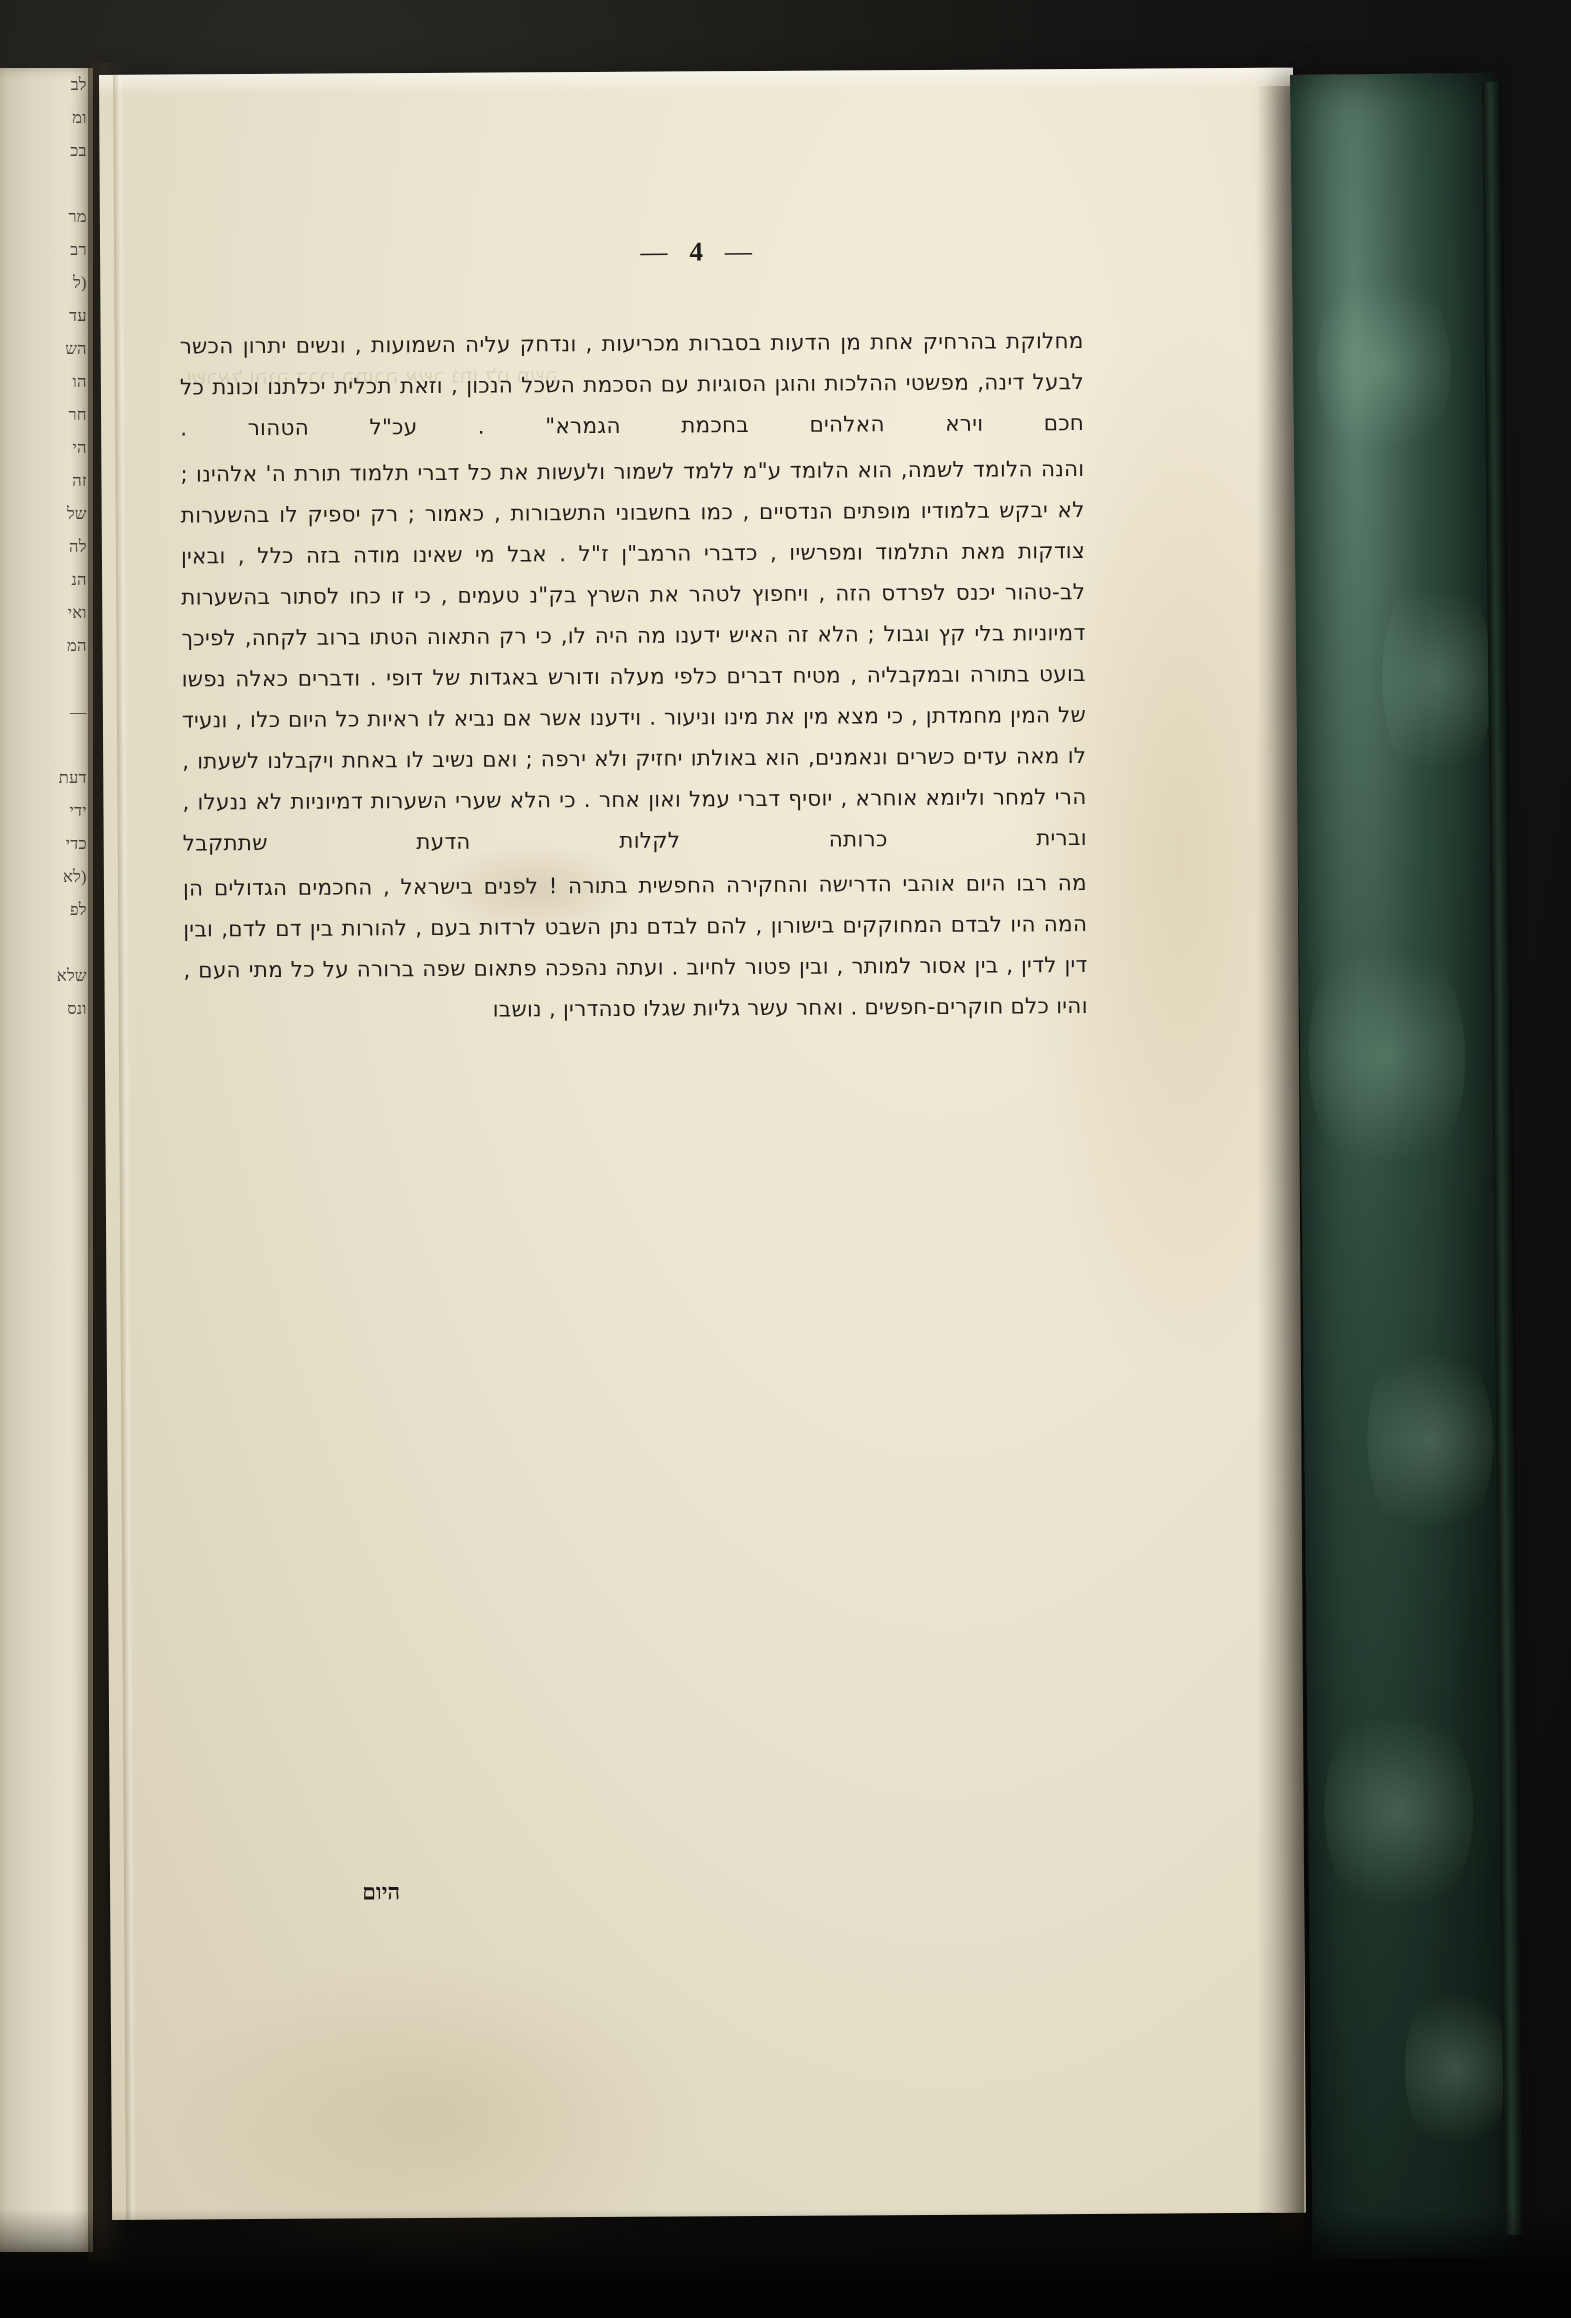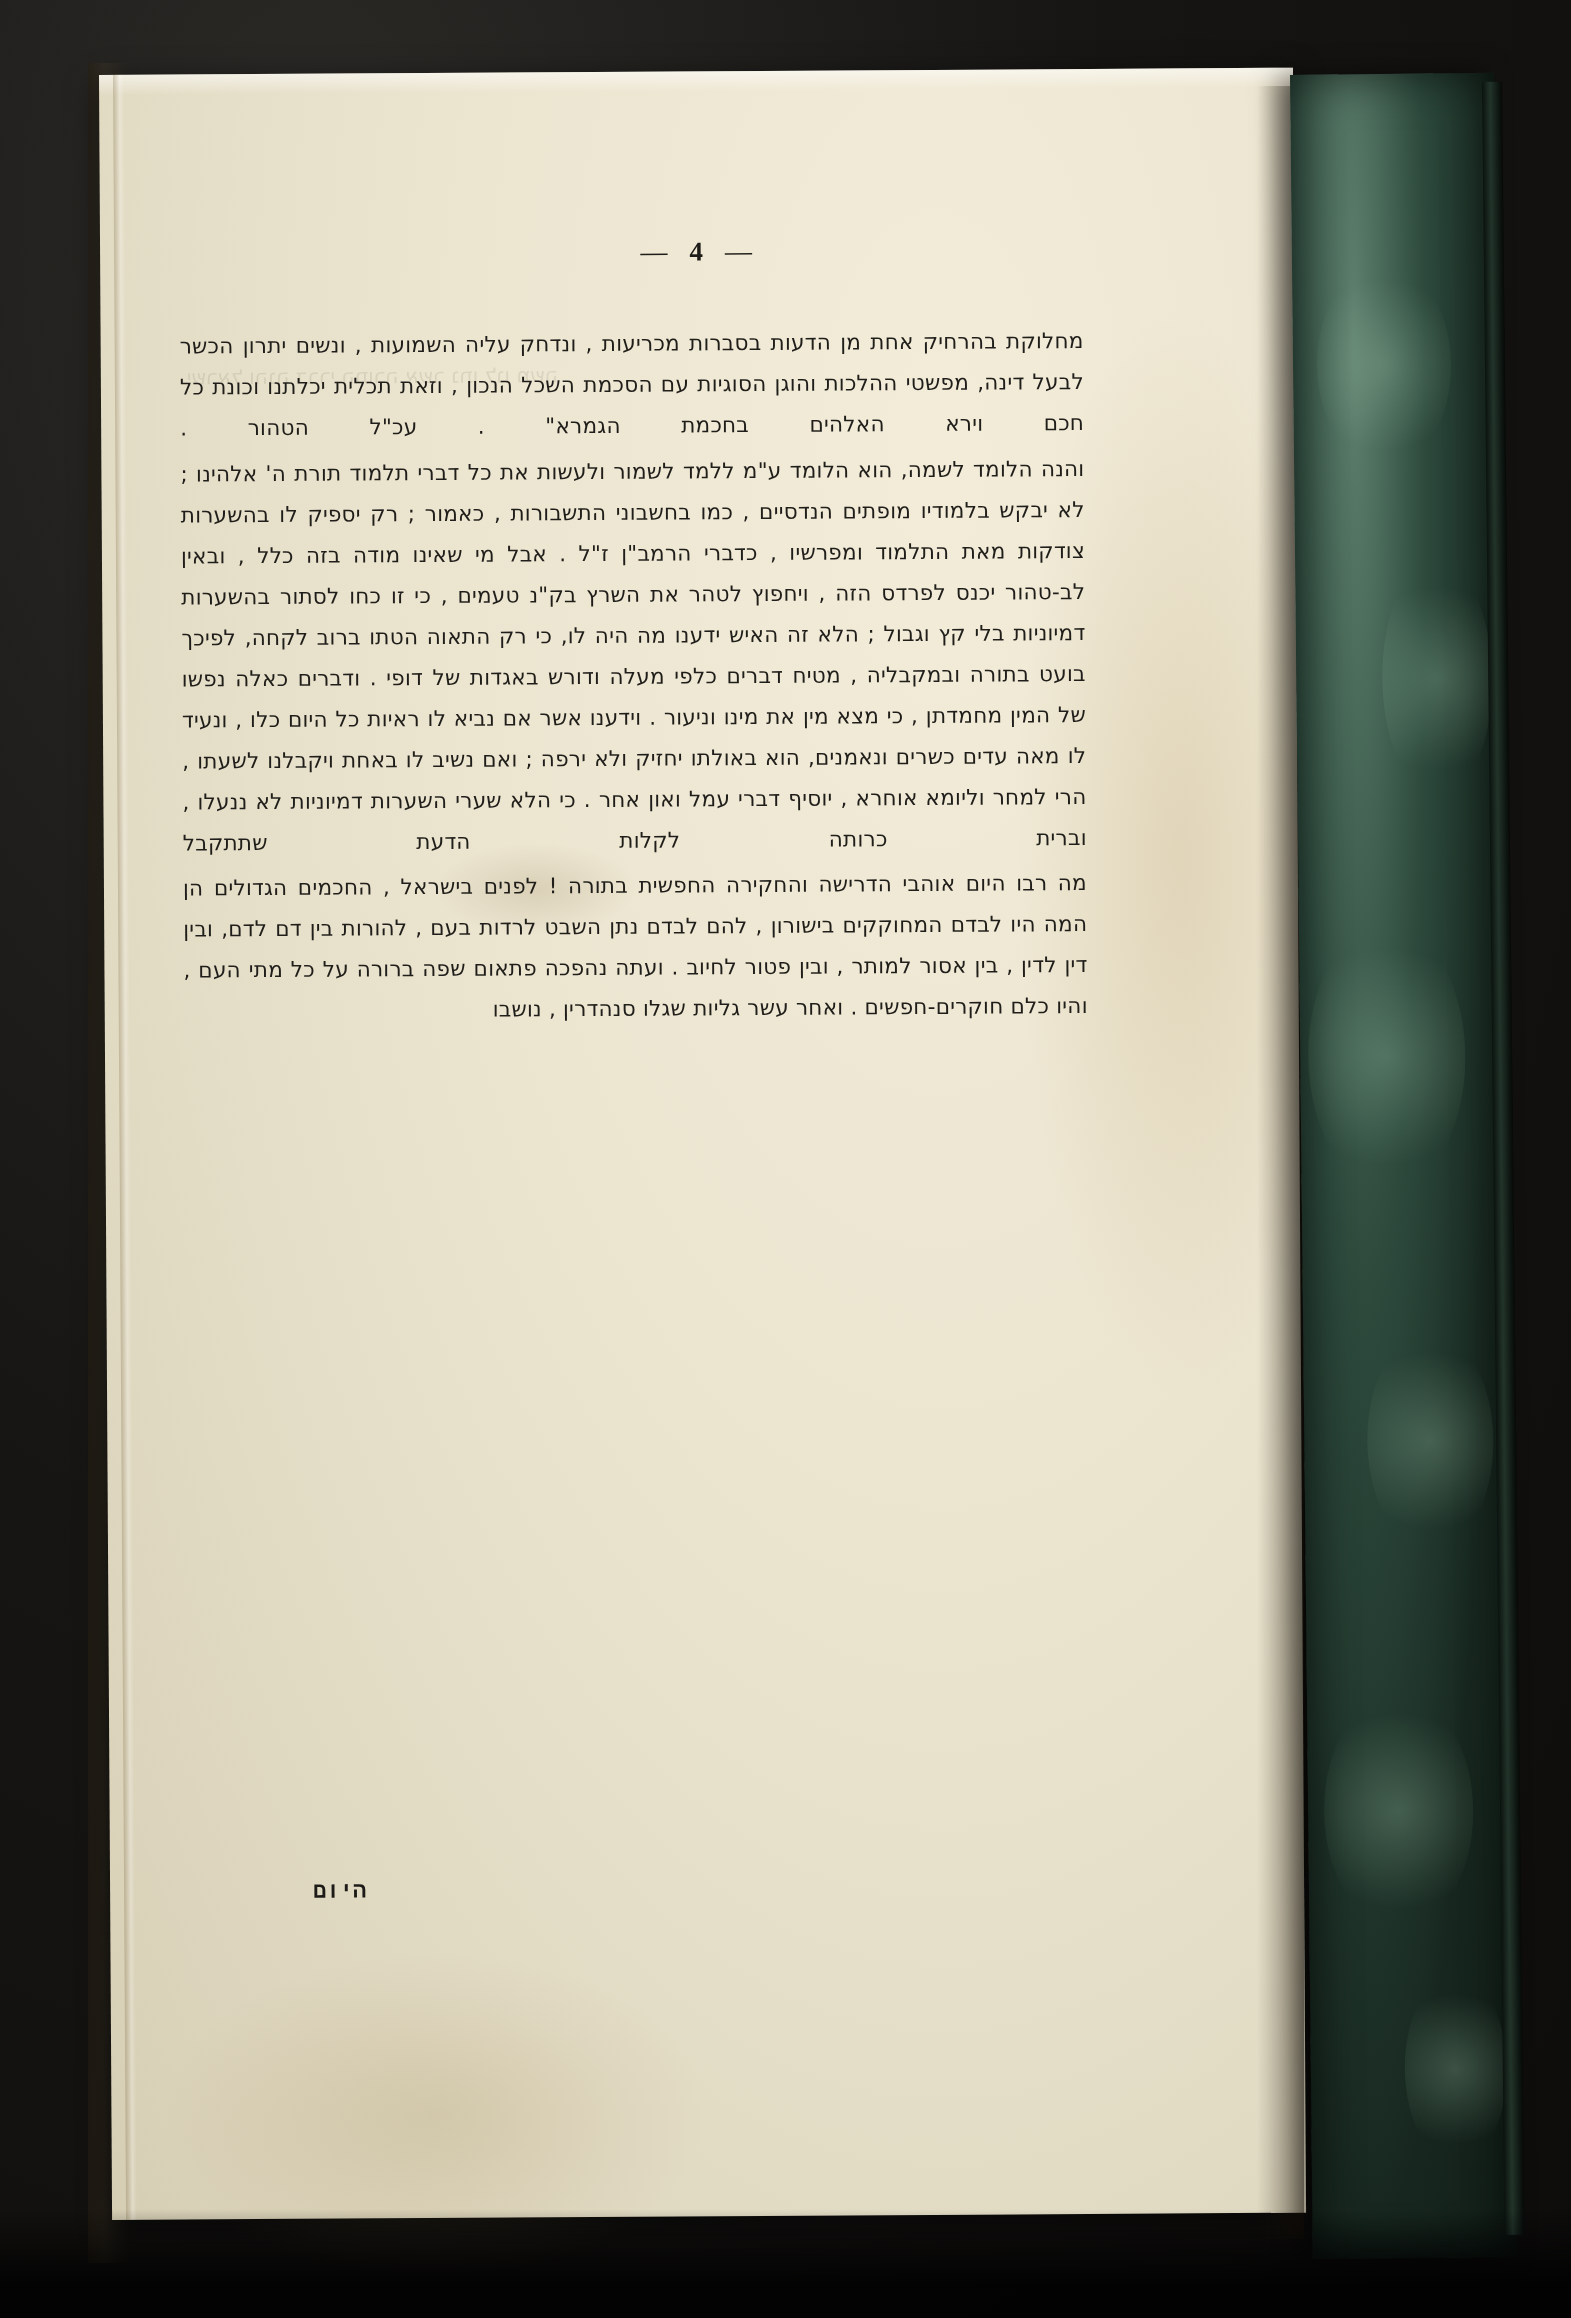--- a/index.html
+++ b/index.html
@@ -143,22 +143,22 @@
   .para {
     margin: 0 0 4.7px 0;
     text-align: justify;
     text-align-last: justify;
   }
   .para.last-left { text-align-last: right; }
 
   .catchword {
     position: absolute;
     top: 1806px;
-    right: 938px;
-    font-family: Liberation Mono, monospace;
+    right: 904px;
+    font-family: Liberation Serif, serif;
     font-size: 22px;
     font-weight: bold;
     color: #1d1b17;
     direction: rtl;
   }
 
   
   .showthrough {
     position: absolute;
     left: 86px;
@@ -229,20 +229,51 @@
     pointer-events: none;
   }
 </style>
 </head>
 <body>
 
 <div class="scene">
 
   <div class="backdrop"></div>
 
+  <div class="left-page">
+    <div class="lp-text">לב
+ומ
+בכ
+
+מר
+רב
+(ל
+עד
+הש
+הו
+חר
+הי
+זה
+של
+לה
+הנ
+ואי
+המ
+
+—
+
+דעת
+ידי
+כדי
+(לא
+לפ
+
+שלא
+ונס</div>
+  </div>
   <div class="gutter"></div>
 
   <div class="page">
     <div class="crease"></div>
     <div class="stain-a"></div>
     <div class="stain-b"></div>
     <div class="stain-c"></div>
 
     <div class="showthrough">ישראל והנה דברי התורה אשר נתן לנו משה</div>
 

